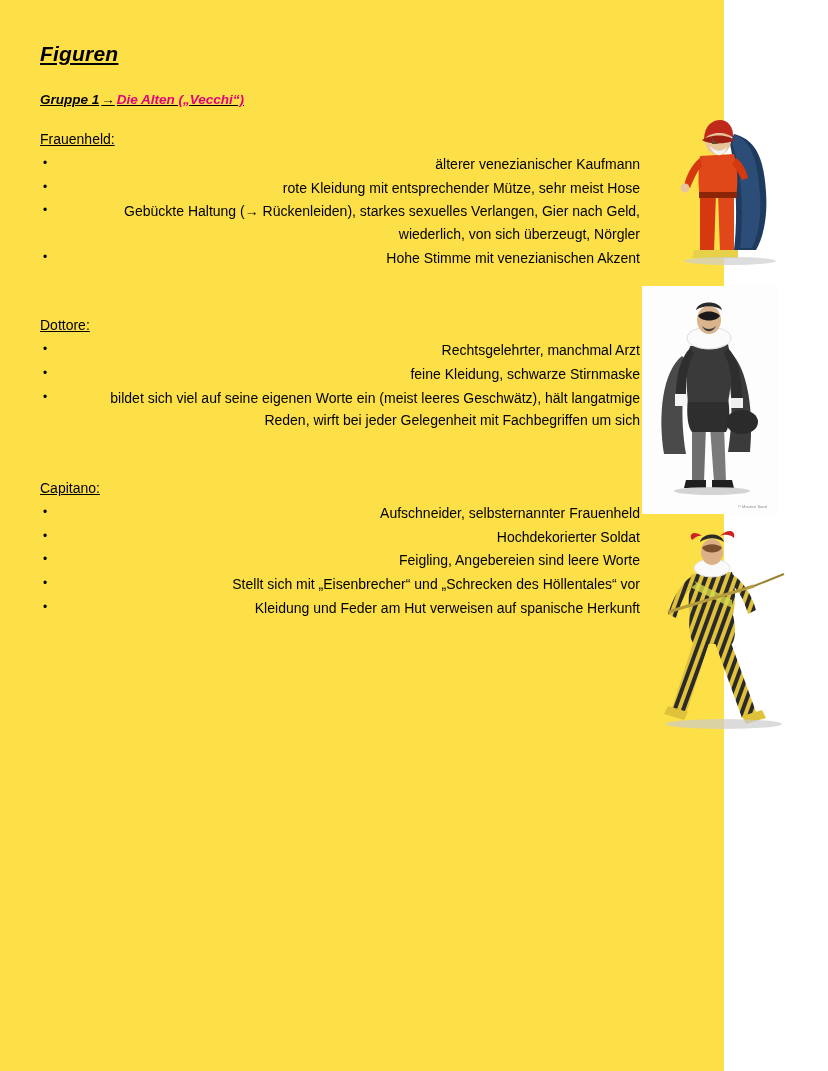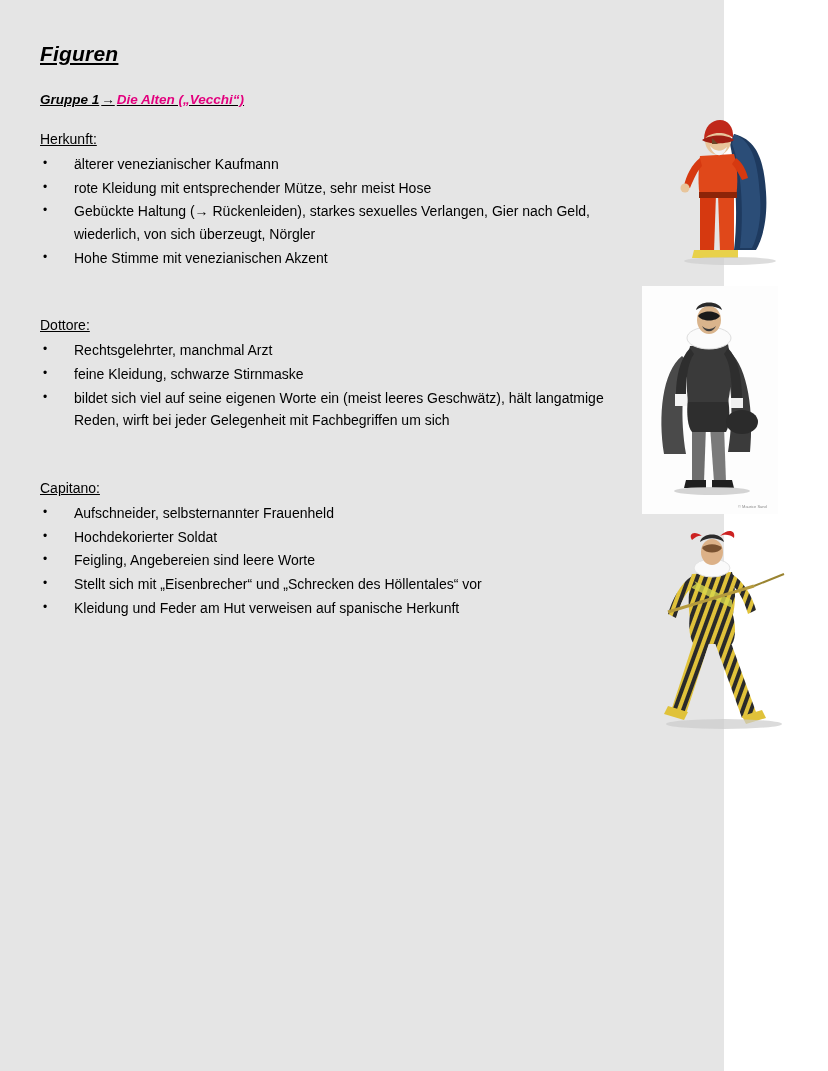--- a/index.html
+++ b/index.html
@@ -12,21 +12,21 @@
     height: 1071px;
     font-family: "Liberation Sans", sans-serif;
     color: #000000;
     position: relative;
     overflow: hidden;
   }
   .page {
     position: relative;
     width: 724px;
     height: 1071px;
-    background: #e5e5e5;
+    background: #fde047;
   }
   .content {
     position: absolute;
     left: 40px;
     top: 42px;
     width: 600px;
   }
   .doc-title {
     font-size: 21px;
     font-weight: bold;
@@ -50,20 +50,21 @@
   .section { margin-bottom: 22px; }
   .section-heading {
     font-size: 14px;
     text-decoration: underline;
     margin: 0 0 6px 0;
   }
   ul.bullets {
     list-style: none;
     margin: 0;
     padding: 0;
+    text-align: right;
   }
   ul.bullets li {
     position: relative;
     padding-left: 34px;
     font-size: 14px;
     line-height: 1.62;
     margin-bottom: 1px;
   }
   ul.bullets li::before {
     content: "\2022";
@@ -101,21 +102,21 @@
 
   <div class="content">
 
     <h1 class="doc-title">Figuren</h1>
 
     <div class="group-line">
       <span class="group-label">Gruppe 1</span><span class="arrow">→</span><span class="group-name">Die Alten („Vecchi“)</span>
     </div>
 
     <div class="section">
-      <div class="section-heading">Herkunft:</div>
+      <div class="section-heading">Frauenheld:</div>
       <ul class="bullets">
         <li>älterer venezianischer Kaufmann</li>
         <li>rote Kleidung mit entsprechender Mütze, sehr meist Hose</li>
         <li>Gebückte Haltung (→ Rückenleiden), starkes sexuelles Verlangen, Gier nach Geld, wiederlich, von sich überzeugt, Nörgler</li>
         <li>Hohe Stimme mit venezianischen Akzent</li>
       </ul>
     </div>
 
     <div class="gap-pantalone"></div>
 

